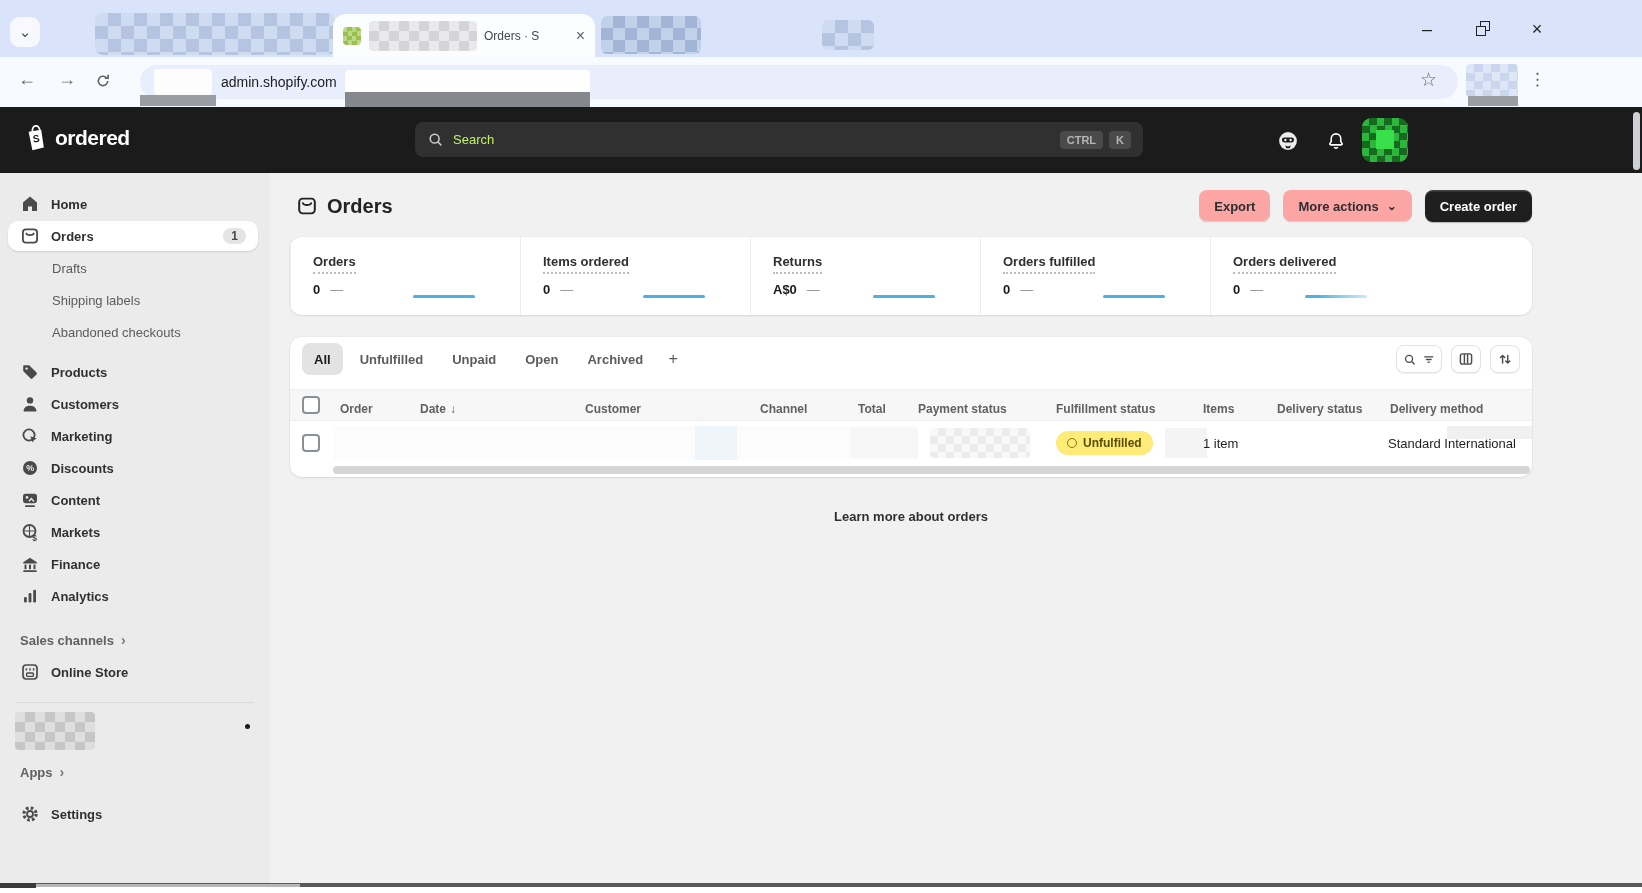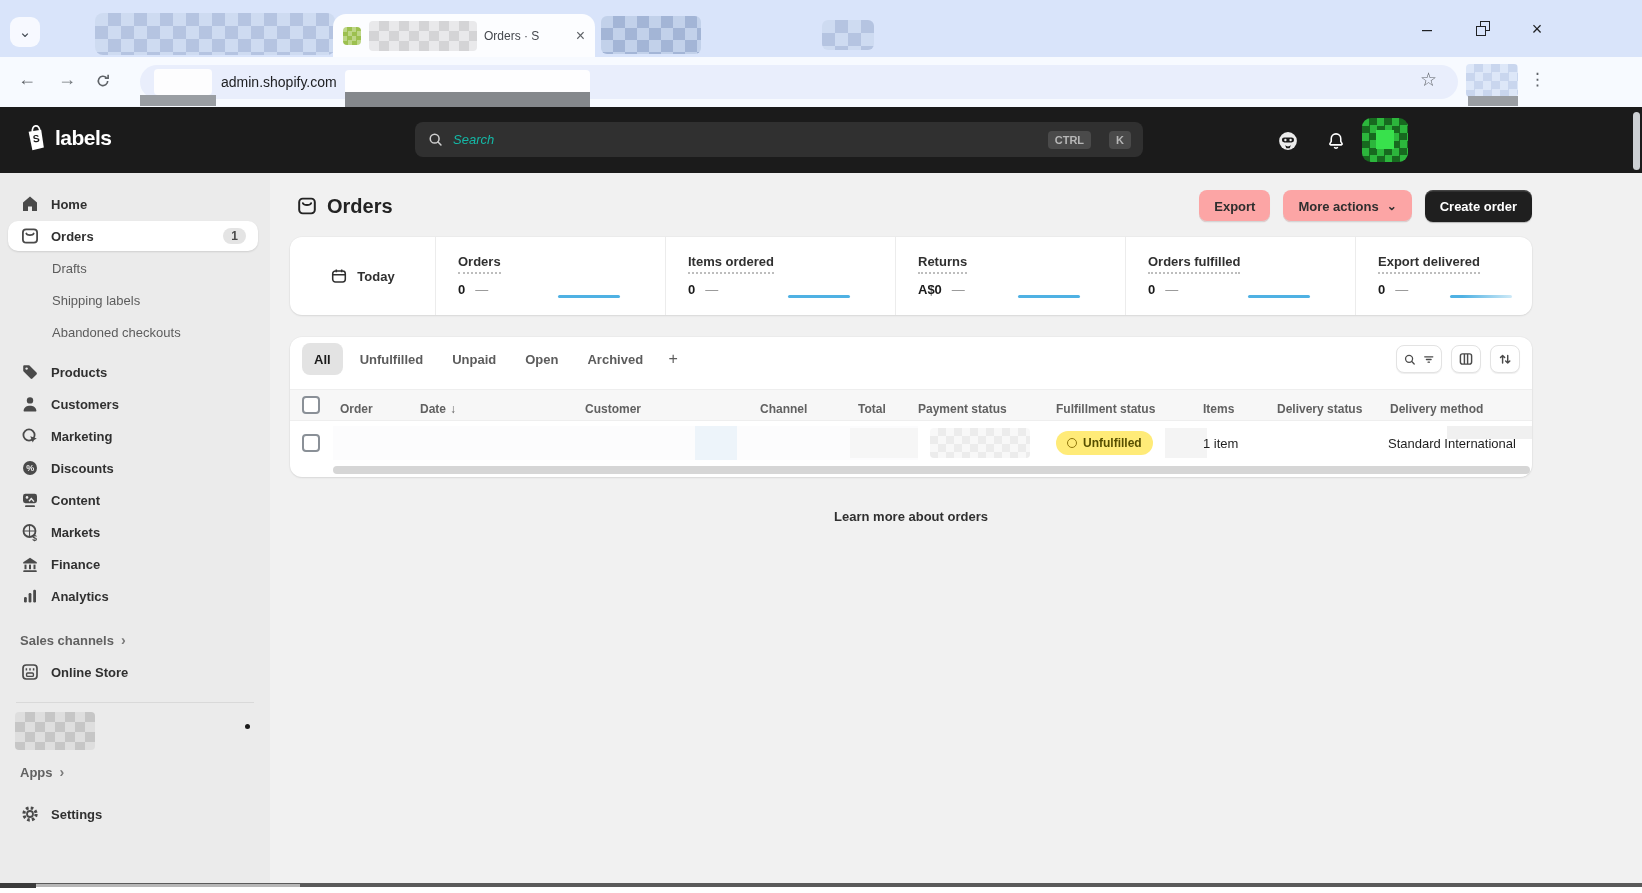--- a/index.html
+++ b/index.html
@@ -54,22 +54,22 @@
   .avatar-blur { left:1466px; top:7px; width:52px; height:33px; }
   .avatar-gbar { position:absolute; left:1468px; top:39px; width:50px; height:10px; background:#9a9ea3; }
   .dots { position:absolute; left:1529px; top:12px; font-size:17px; color:#5f6368; }
 
   
   .appheader { position:absolute; left:0; top:107px; width:1642px; height:66px; background:#1b1b1b; }
   .logo { position:absolute; left:24px; top:17px; display:flex; align-items:center; gap:7px; }
   .logo-word { color:#fff; font-size:21px; font-weight:700; letter-spacing:-0.5px; }
   .searchbar { position:absolute; left:415px; top:15px; width:728px; height:35px; background:#303030; border-radius:8px;
     display:flex; align-items:center; padding:0 12px; }
-  .search-label { font-size:13px; color:#14b8a6; margin-left:9px;font-style:italic; }
-  .kbds { margin-left:auto; display:flex; gap:18px; }
+  .search-label { font-size:13px; color:#bef264; margin-left:9px; }
+  .kbds { margin-left:auto; display:flex; gap:6px; }
   .kbd { background:#4a4a4a; color:#b6b6b6; font-size:11px; font-weight:700; padding:3px 7px; border-radius:4px; }
   .hbtn { position:absolute; display:flex; align-items:center; justify-content:center; }
   .sidekick-pos { left:1274px; top:20px; width:28px; height:28px; }
   .bell-pos { left:1322px; top:20px; width:28px; height:28px; }
   .havatar { position:absolute; left:1362px; top:11px; width:46px; height:44px; border-radius:9px; overflow:hidden; }
   .havatar .bright { position:absolute; left:30%; top:28%; width:40%; height:42%; background:#38e14c; }
   .admin-scroll { position:absolute; left:1633px; top:5px; width:7px; height:58px; background:#cdd0d4; border-radius:4px; }
 
   
   .sidebar { position:absolute; left:0; top:173px; width:270px; height:710px; background:#ebebeb; }
@@ -183,21 +183,21 @@
     <span class="dots">⋮</span>
   </div>
 
   <div class="appheader">
     <div class="logo">
       <svg width="24" height="28" viewBox="0 0 26 30">
           <path d="M5 8.2 18.6 6l2.9 19.3-12.4 2.9L5 8.2Z" fill="#fff"></path>
           <path d="M9.2 8.6C8.6 5 10 2.2 12.4 1.9c2.4-.3 4.3 2 4.9 5.5" fill="none" stroke="#fff" stroke-width="1.8"></path>
           <text x="9.5" y="19.5" font-size="11" font-weight="700" fill="#1b1b1b" transform="rotate(-7 13 16)">S</text>
         </svg>
-      <span class="logo-word">labels</span>
+      <span class="logo-word">ordered</span>
     </div>
     <div class="searchbar">
       <svg width="17" height="17" viewBox="0 0 20 20">
           <circle cx="9" cy="9" r="5.2" fill="none" stroke="#cfcfcf" stroke-width="1.8"></circle>
           <path d="M13 13l3.4 3.4" stroke="#cfcfcf" stroke-width="1.8" stroke-linecap="round"></path>
         </svg>
       <span class="search-label">Search</span>
       <span class="kbds">
         <span class="kbd">CTRL</span>
         <span class="kbd">K</span>
@@ -354,28 +354,20 @@
           <span>More actions</span>
           <span class="chev">⌄</span>
         </div>
         <div class="btn pri">
           <span>Create order</span>
         </div>
       </div>
     </div>
 
     <div class="stats">
-      <div class="stat-today">
-        <svg width="18" height="18" viewBox="0 0 20 20">
-            <rect x="3" y="4.4" width="14" height="12.2" rx="3" fill="none" stroke="#303030" stroke-width="1.7"></rect>
-            <path d="M3 8.6h14" stroke="#303030" stroke-width="1.7"></path>
-            <path d="M7 2.8v3M13 2.8v3" stroke="#303030" stroke-width="1.7"></path>
-          </svg>
-        <span>Today</span>
-      </div>
       <div class="metric">
         <span class="mlabel">Orders</span>
         <div class="mval">
           <span>0</span>
           <span class="mdash">—</span>
         </div>
         <div class="spark"></div>
       </div>
       <div class="metric">
         <span class="mlabel">Items ordered</span>
@@ -395,21 +387,21 @@
       </div>
       <div class="metric">
         <span class="mlabel">Orders fulfilled</span>
         <div class="mval">
           <span>0</span>
           <span class="mdash">—</span>
         </div>
         <div class="spark"></div>
       </div>
       <div class="metric last">
-        <span class="mlabel">Export delivered</span>
+        <span class="mlabel">Orders delivered</span>
         <div class="mval">
           <span>0</span>
           <span class="mdash">—</span>
         </div>
         <div class="spark"></div>
       </div>
     </div>
 
     <div class="tablecard">
       <div class="tabsrow">

